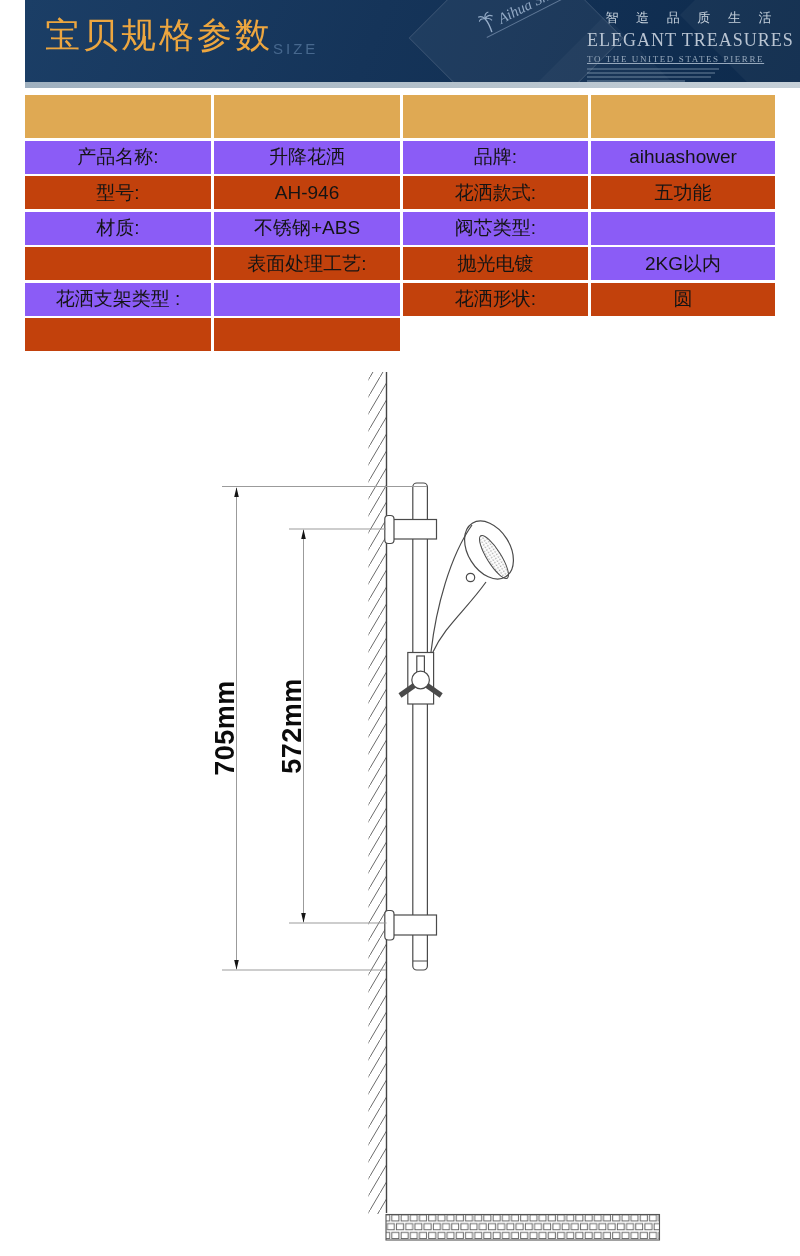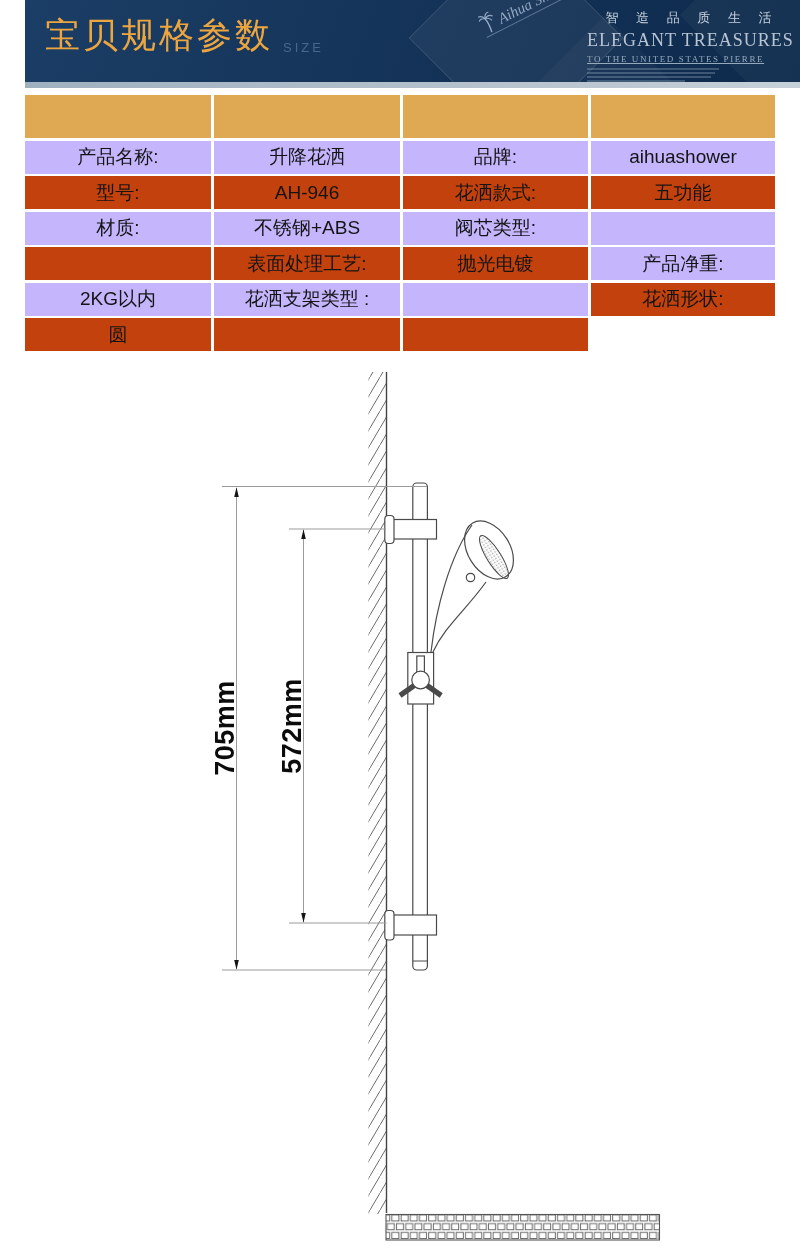--- a/index.html
+++ b/index.html
@@ -8,21 +8,21 @@
 
   
   .hero{position:absolute;left:25px;top:0;width:775px;height:82px;overflow:hidden;
         background:linear-gradient(112deg,#1b3e66 0%,#153459 45%,#0d2a4c 100%);}
   .diamond{position:absolute;background:rgba(255,255,255,0.05);transform:rotate(45deg);}
   .d1{width:150px;height:150px;left:415px;top:-38px;border:1px solid rgba(255,255,255,0.10);}
   .d2{width:170px;height:170px;left:690px;top:-70px;background:rgba(255,255,255,0.04);}
   .d3{width:120px;height:120px;left:520px;top:40px;background:rgba(255,255,255,0.03);}
   .hero-title{position:absolute;left:20px;top:12px;font-size:35px;font-weight:400;
         color:#EDA63F;letter-spacing:3px;}
-  .hero-size{position:absolute;left:258px;top:40px;font-size:13px;color:#47688e;letter-spacing:3px;}
+  .hero-size{position:absolute;left:248px;top:40px;font-size:15px;color:#47688e;letter-spacing:3px;}
   .logo{position:absolute;left:462px;top:14px;transform:rotate(-27deg);transform-origin:left bottom;
         color:#93aac6;display:flex;align-items:flex-end;gap:3px;
         border-bottom:1px solid rgba(147,170,198,0.55);padding-bottom:1px;}
   .logo-text{font-family:"Liberation Serif","DejaVu Serif",serif;font-style:italic;font-size:15px;white-space:nowrap;}
   .slogans{position:absolute;left:562px;top:9px;width:210px;}
   .slogan-cn{color:#c7d2dd;font-size:13px;letter-spacing:7px;white-space:nowrap;text-align:center;}
   .slogan-en{color:#b9c4d2;font-family:"Liberation Serif","DejaVu Serif",serif;font-size:18px;
         letter-spacing:1px;margin-top:3px;white-space:nowrap;}
   .slogan-sub{color:#96a8bc;font-family:"Liberation Serif","DejaVu Serif",serif;font-size:9px;
         letter-spacing:1.6px;margin-top:3px;white-space:nowrap;text-decoration:underline;}
@@ -33,21 +33,21 @@
         background:linear-gradient(90deg,#9fb0bf,#b6c3cd 60%,#c6d0d8);}
 
   
   .spec-table{position:absolute;left:25px;top:95px;display:grid;
         grid-template-columns:186px 186px 185px 184px;
         grid-template-rows:43px repeat(6,33px);
         column-gap:3px;row-gap:2.5px;}
   .cell{display:flex;align-items:center;justify-content:center;
         font-size:19px;color:#141414;}
   .th{background:#DFA953;}
-  .r-light{background:#c4b5fd;}
+  .r-light{background:#8b5cf6;}
   .r-dark{background:#c2410c;}
 
   
   .diagram{position:absolute;left:0;top:360px;}
   .drawline{stroke:#4a4a4a;stroke-width:1.2;fill:none;}
   .drawfill{stroke:#4a4a4a;stroke-width:1.2;fill:#ffffff;}
   .dimline{stroke:#9b9b9b;stroke-width:1;fill:none;}
   .dimtext{font-family:"Liberation Sans","DejaVu Sans",sans-serif;font-size:27px;
         font-weight:700;fill:#0b0b0b;letter-spacing:0.5px;}
 </style>
@@ -102,21 +102,20 @@
 
     <div class="cell r-light">材质:</div>
     <div class="cell r-light">不锈钢+ABS</div>
     <div class="cell r-light">阀芯类型:</div>
     <div class="cell r-light"></div>
 
     <div class="cell r-dark"></div>
     <div class="cell r-dark">表面处理工艺:</div>
     <div class="cell r-dark">抛光电镀</div>
 
-    <div class="cell r-light">产品净重:</div>
     <div class="cell r-light">2KG以内</div>
     <div class="cell r-light">花洒支架类型 :</div>
     <div class="cell r-light"></div>
 
     <div class="cell r-dark">花洒形状:</div>
     <div class="cell r-dark">圆</div>
     <div class="cell r-dark"></div>
     <div class="cell r-dark"></div>
   </div>
 

